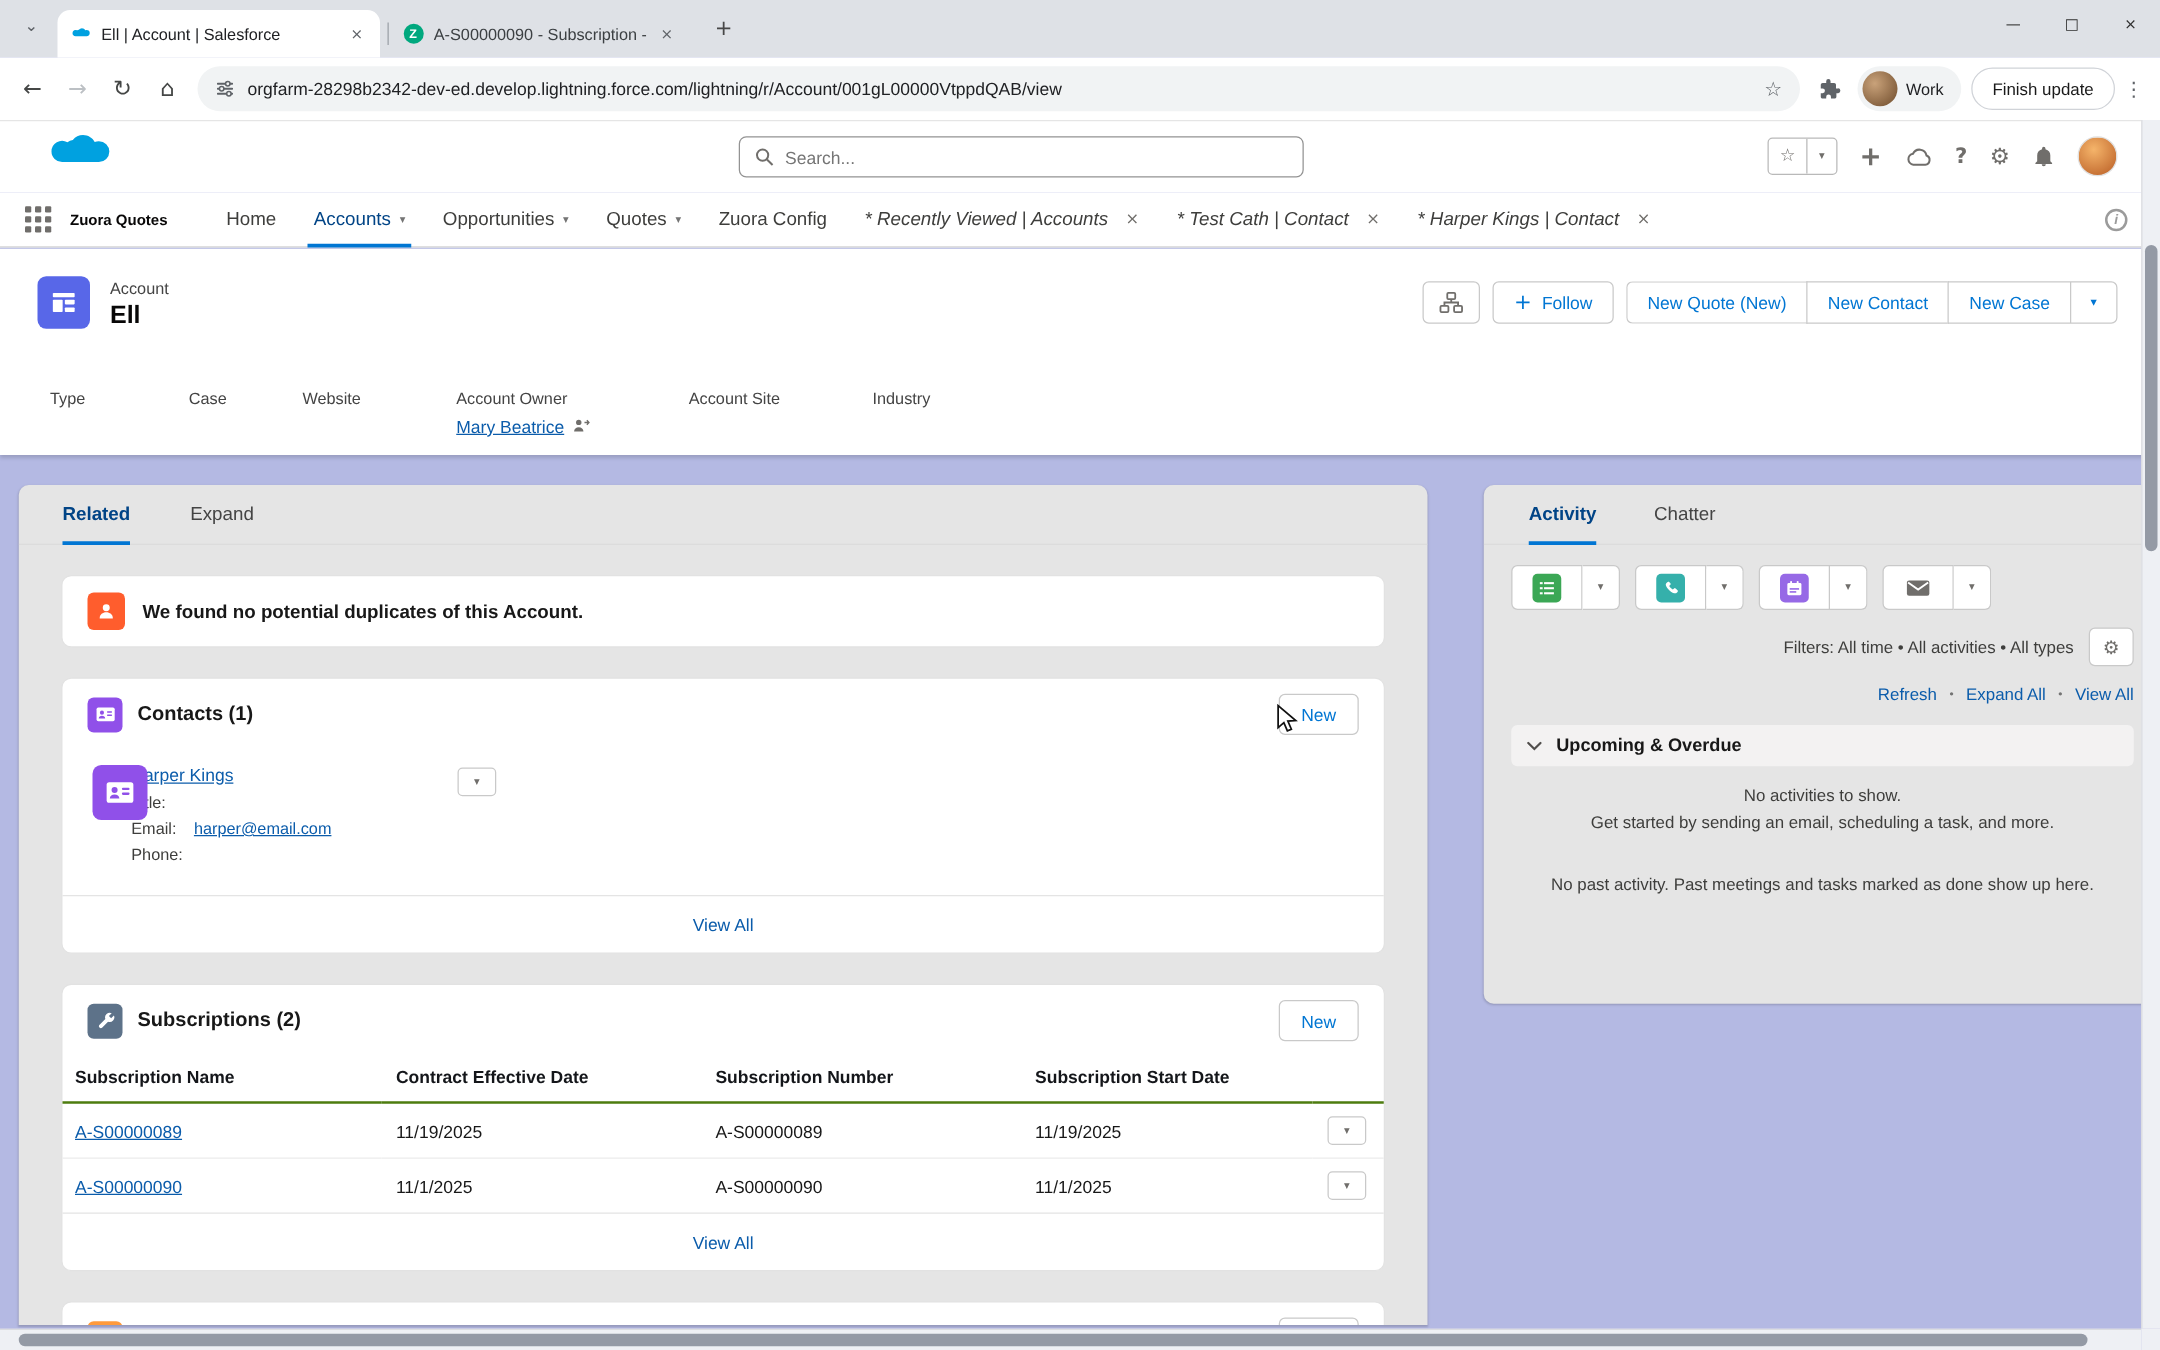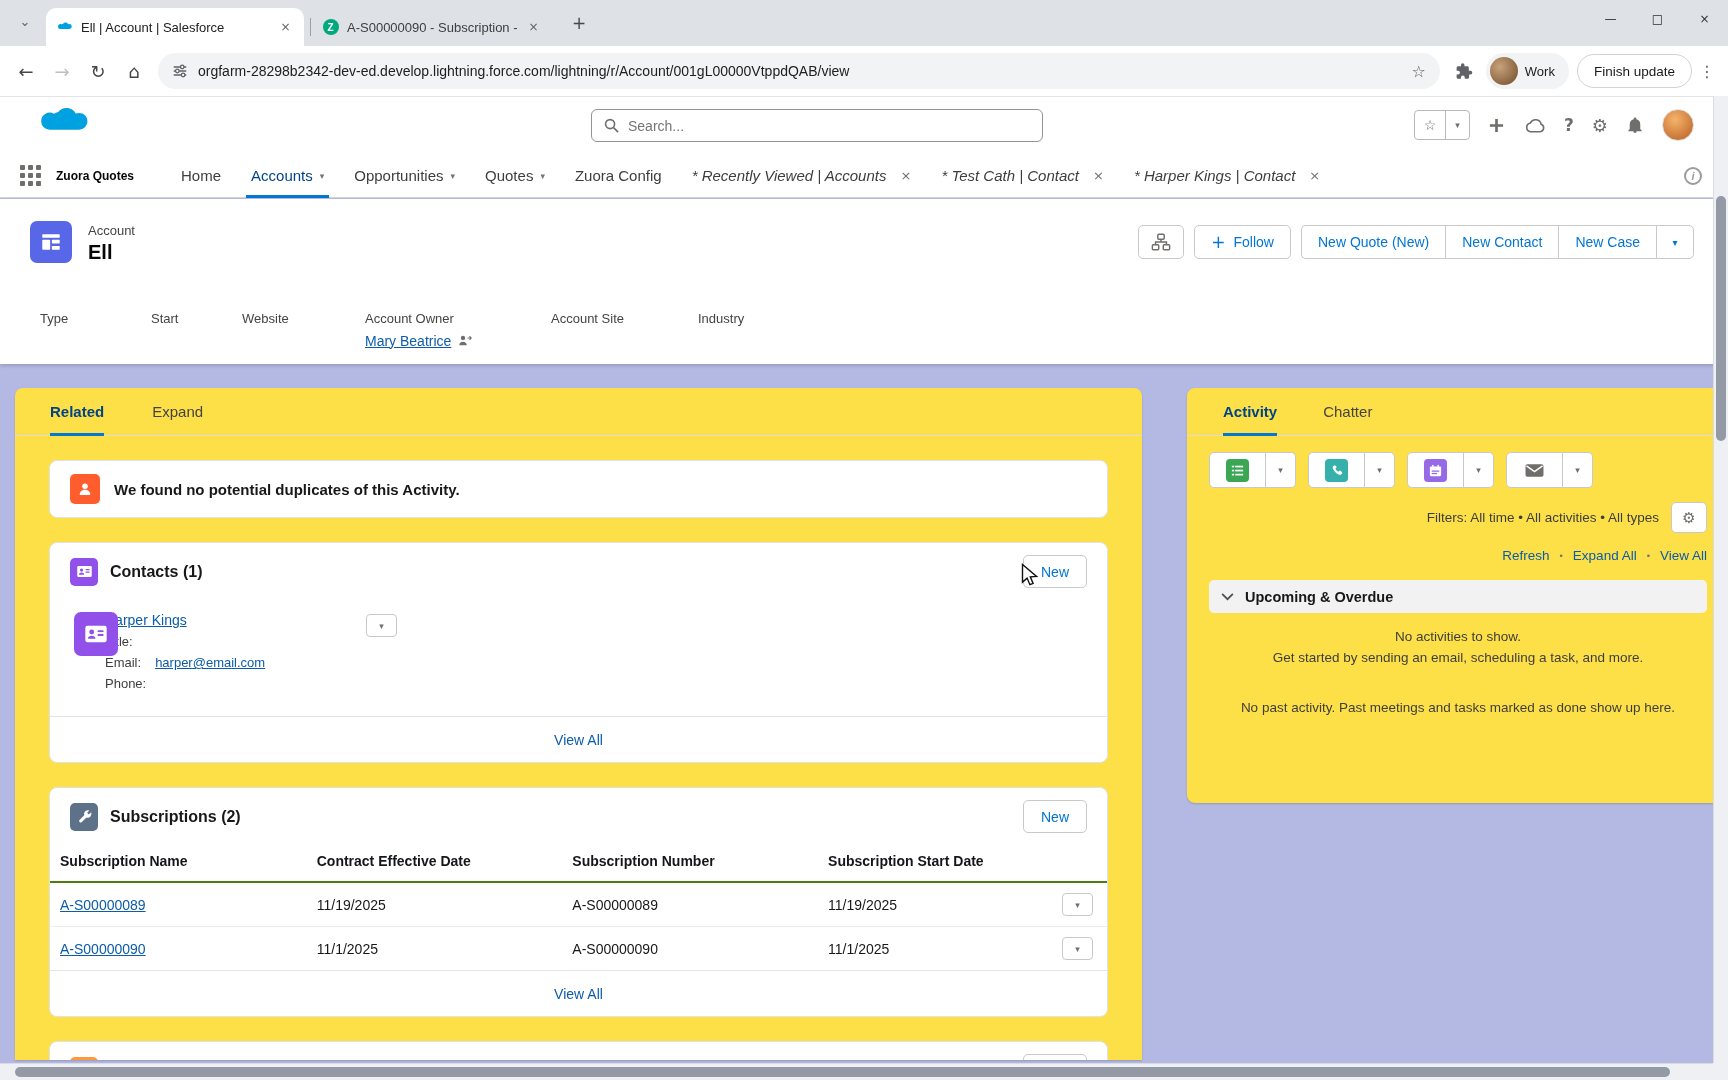--- a/index.html
+++ b/index.html
@@ -72,21 +72,21 @@
   .btn-group .sf-btn:first-child { border-radius:5px 0 0 5px; }
   .btn-group .sf-btn.grp-chev { border-radius:0 5px 5px 0; border-right-width:1px; width:38px; padding:0; font-size:10px; color:#0176d3; }
   .plus-g { font-size:17px; margin-right:8px; line-height:1; }
   .acct-fields { position:absolute; top:112px; left:0; right:0; }
   .field { position:absolute; top:0; }
   .flabel { font-size:13px; color:#444; }
   .fvalue { margin-top:6px; font-size:14px; min-height:17px; display:flex; align-items:center; gap:7px; }
   .owner-link { color:#0b5cab; text-decoration:underline; cursor:pointer; }
 
   
-  .panel { background:#fde047; border-radius:8px; box-shadow:0 1px 2px rgba(0,0,0,.18); position:absolute; }
+  .panel { background:#e5e5e5; border-radius:8px; box-shadow:0 1px 2px rgba(0,0,0,.18); position:absolute; }
   .left-panel { left:15px; top:388px; width:1127px; height:672px; border-radius:8px 8px 0 0; overflow:hidden; }
   .right-panel { left:1155px; top:388px; width:542px; height:415px; overflow:hidden;margin-left:32px; }
   .panel-tabs { height:48px; border-bottom:1px solid #dcdcdc; display:flex; align-items:stretch; padding:0 35px; gap:48px; }
   .ptab { position:relative; display:flex; align-items:center; font-size:15px; color:#444; cursor:pointer; }
   .ptab.active { color:#014486; font-weight:700; }
   .ptab.active::after { content:""; position:absolute; left:0; right:0; bottom:-1px; height:3px; background:#0176d3; }
 
   .card { margin:24px 34px 0; border:1px solid #e2e2e2; border-radius:8px; background:#fff; }
   .dup-card { display:flex; align-items:center; gap:14px; padding:13px 20px; }
   .dup-ic { width:30px; height:30px; border-radius:5px; background:#ff5d2d; display:flex; align-items:center; justify-content:center; flex:none; }
@@ -325,21 +325,21 @@
       <button class="sf-btn grp-chev glyph">▾</button>
     </span>
   </div>
 
   <div class="acct-fields">
     <div class="field" style="left:40px;">
       <div class="flabel">Type</div>
         <div class="fvalue"></div>
     </div>
     <div class="field" style="left:151px;">
-      <div class="flabel">Start</div>
+      <div class="flabel">Case</div>
         <div class="fvalue"></div>
     </div>
     <div class="field" style="left:242px;">
       <div class="flabel">Website</div>
         <div class="fvalue"></div>
     </div>
     <div class="field" style="left:365px;">
       <div class="flabel">Account Owner</div>
       <div class="fvalue">
         <a class="owner-link">Mary Beatrice</a>
@@ -369,21 +369,21 @@
     <span class="ptab">Expand</span>
   </div>
 
   <div class="card dup-card">
     <span class="dup-ic">
       <svg width="18" height="18" viewBox="0 0 22 22">
           <circle cx="11" cy="7.6" r="3.4" fill="#fff"></circle>
           <path d="M4.6 17.6c0-3.4 2.9-5.6 6.4-5.6s6.4 2.2 6.4 5.6v.6H4.6z" fill="#fff"></path>
         </svg>
     </span>
-    <span class="dup-txt">We found no potential duplicates of this Activity.</span>
+    <span class="dup-txt">We found no potential duplicates of this Account.</span>
   </div>
 
   <div class="card">
     <div class="card-header">
       <span class="list-ic" style="background:#9050e9;">
         <svg width="19" height="19" viewBox="0 0 22 22">
             <rect x="2.6" y="4.6" width="16.8" height="12.8" rx="1.6" fill="#fff"></rect>
             <circle cx="7.6" cy="9.4" r="1.9" fill="#9050e9"></circle>
             <path d="M4.6 14.8c0-1.6 1.4-2.5 3-2.5s3 .9 3 2.5z" fill="#9050e9"></path>
             <rect x="12.2" y="8" width="4.8" height="1.5" rx=".7" fill="#9050e9"></rect>

